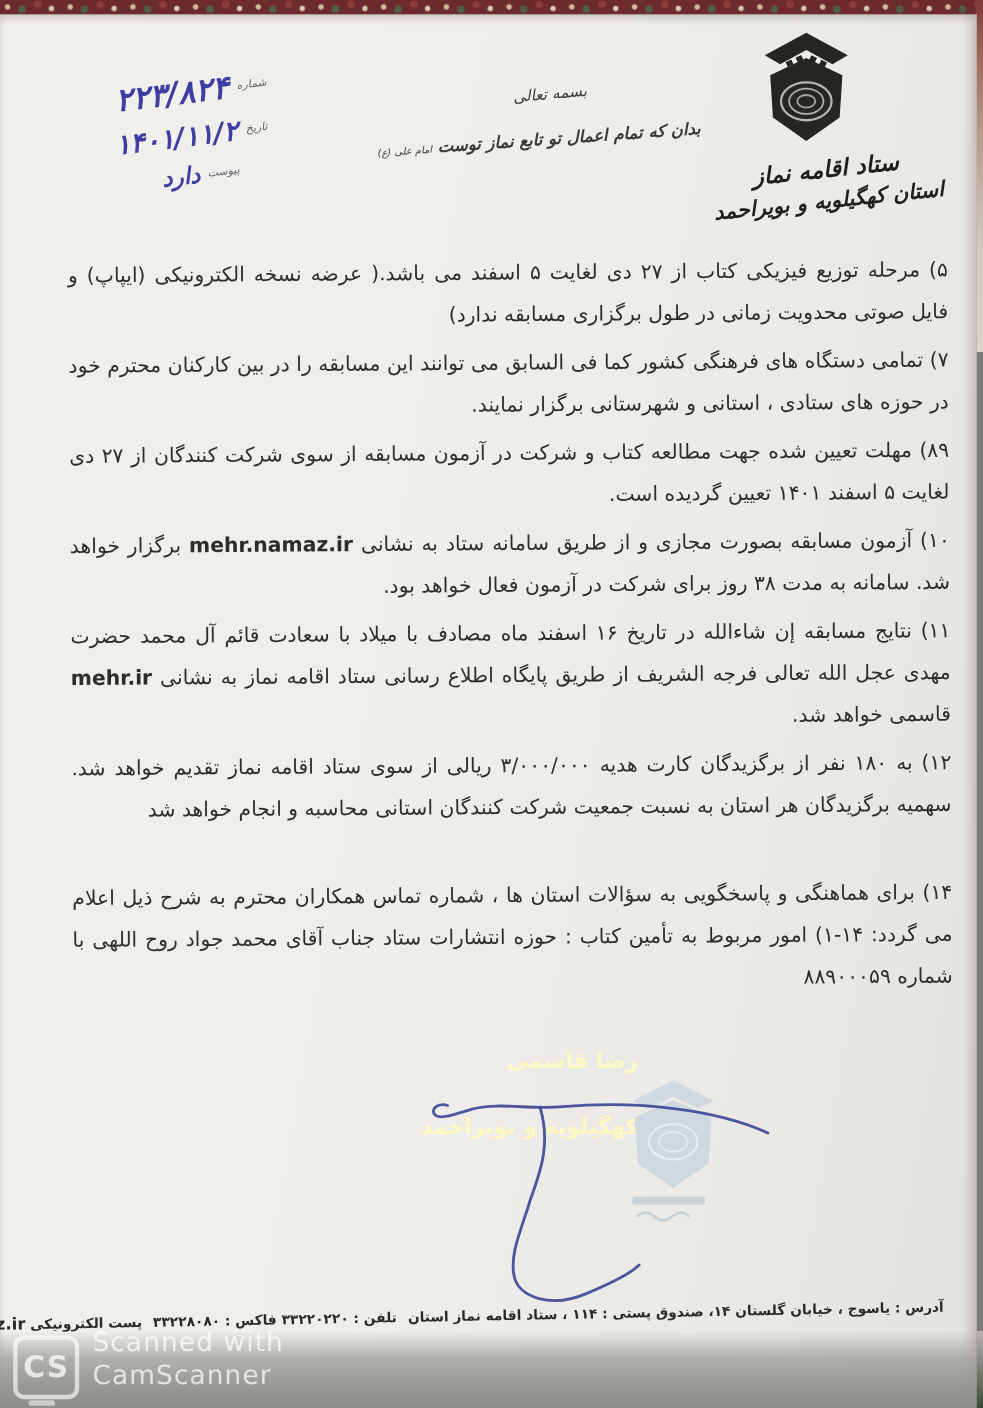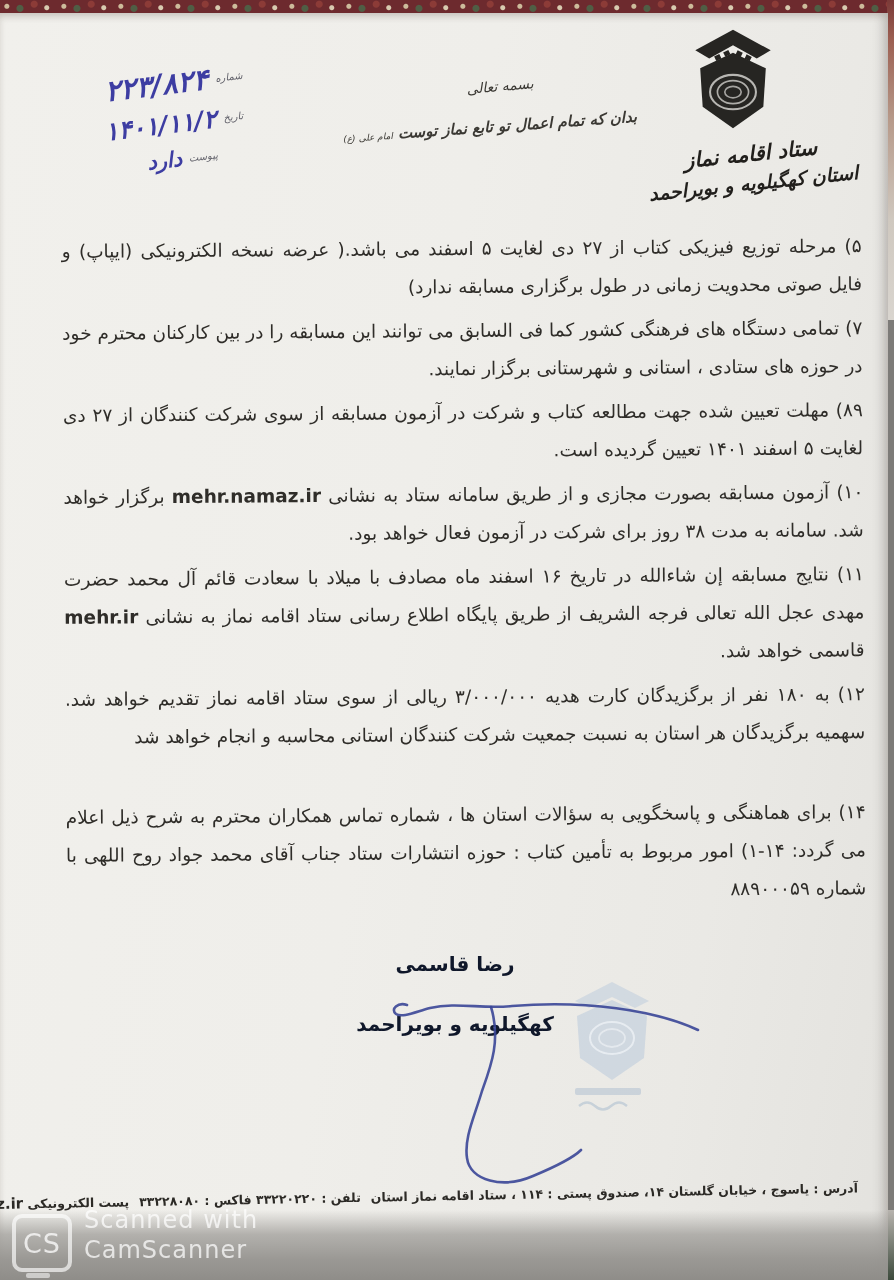--- a/index.html
+++ b/index.html
@@ -52,40 +52,40 @@
 
   
   .letter-body{position:absolute; right:30px; left:64px; top:230px;
     direction:rtl; text-align:justify; color:#2f2d29; font-size:18.5px; line-height:38px;
     transform:rotate(-.4deg);}
   .letter-body p{margin:0 0 6px 0;}
   .letter-body p.gap-top{margin-top:42px;}
   .latin{font-family:"DejaVu Sans",sans-serif; font-weight:bold;}
 
   
-  .sig-block{position:absolute; left:330px; top:952px; width:250px; text-align:center;
-    direction:rtl; color:#0f172a; font-weight:bold; font-size:20px;}
+  .sig-block{position:absolute; left:330px; top:952px; width:250px; 
+    direction:rtl; color:#fef9c3; font-weight:bold; font-size:20px;}
   .sig-block .line{margin-bottom:36px; white-space:nowrap;}
 
   .stamp{position:absolute; left:565px; top:978px; filter:blur(.6px); opacity:.85;}
   .sig-stroke{position:absolute; left:360px; top:960px;}
 
   
   .footer{position:absolute; left:62px; right:36px; top:1186px; direction:rtl;
     display:flex; justify-content:space-between; align-items:baseline; gap:10px;
     font-size:12.5px; font-weight:bold; color:#2c2a26; transform:rotate(-1.1deg); white-space:nowrap;}
   .footer .latin{font-size:15px;}
 
   
   .wm-band{position:absolute; left:0; right:0; bottom:0; height:70px;
     background:linear-gradient(180deg, rgba(158,156,152,0) 0%, rgba(158,156,152,.75) 35%, rgba(150,148,144,.95) 70%, #8f8d89 100%);}
   .wm-logo{position:absolute; left:12px; bottom:8px; width:52px; height:50px;
     border:4px solid rgba(255,255,255,.65); border-radius:10px;
     display:flex; align-items:center; justify-content:center;
-    color:rgba(255,255,255,.75); font-size:27px; font-weight:normal; letter-spacing:1px;}
+    color:rgba(255,255,255,.75); font-size:27px; font-weight:bold; letter-spacing:1px;}
   .wm-logo:after{content:""; position:absolute; left:10px; bottom:-10px; width:24px; height:5px;
     background:rgba(255,255,255,.55); border-radius:2px;}
   .wm-text{position:absolute; left:84px; bottom:15px; color:rgba(255,255,255,.72);
     font-size:24px; line-height:30px; letter-spacing:1px;}
 
   .bottom-right-sliver{position:absolute; right:0; bottom:0; width:6px; height:70px;
     background:linear-gradient(180deg,#b7b3ae,#3c4a3c);}
 </style>
 </head>
 <body>

